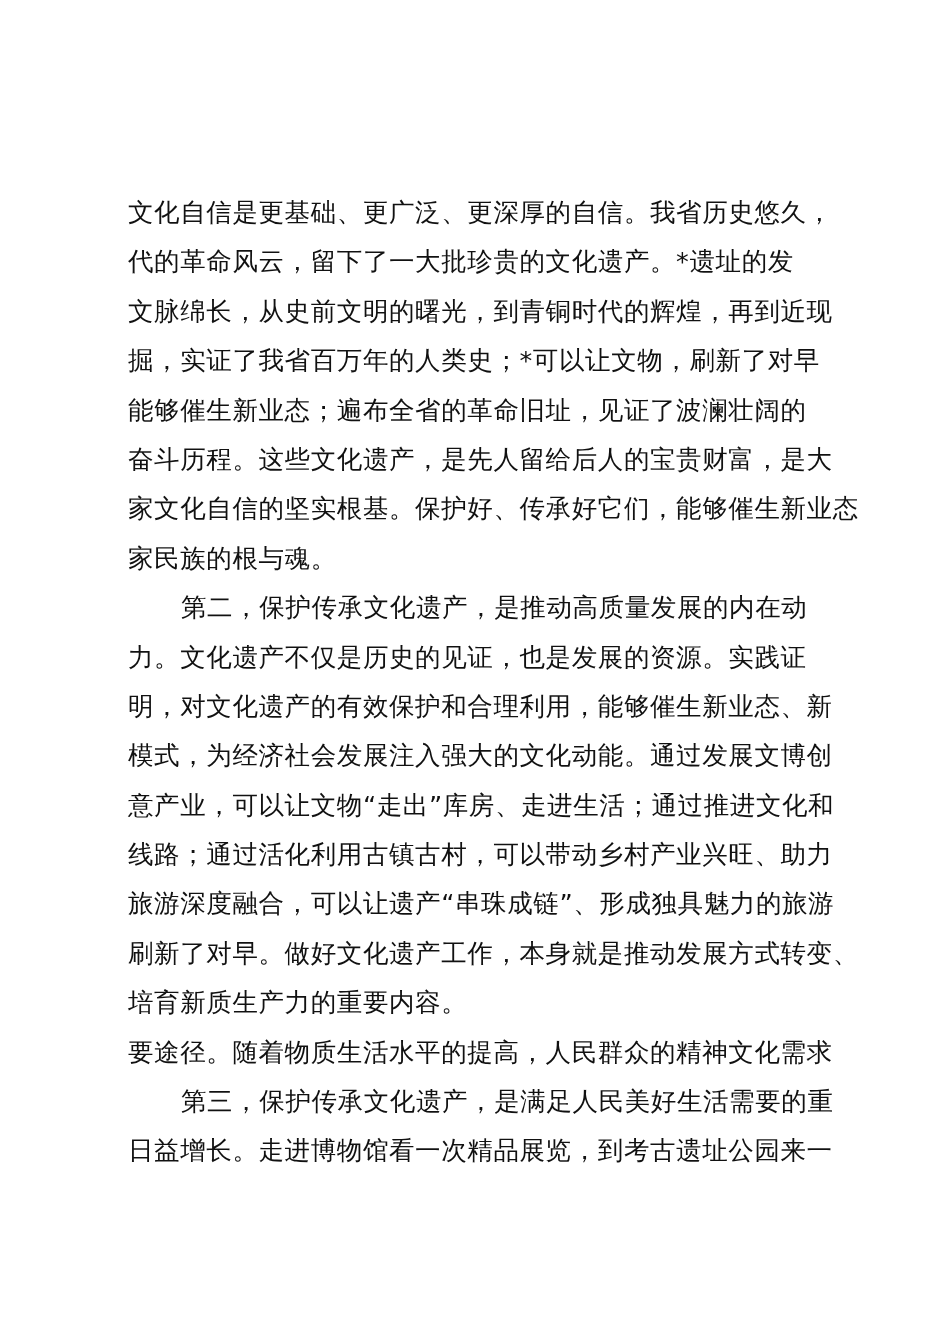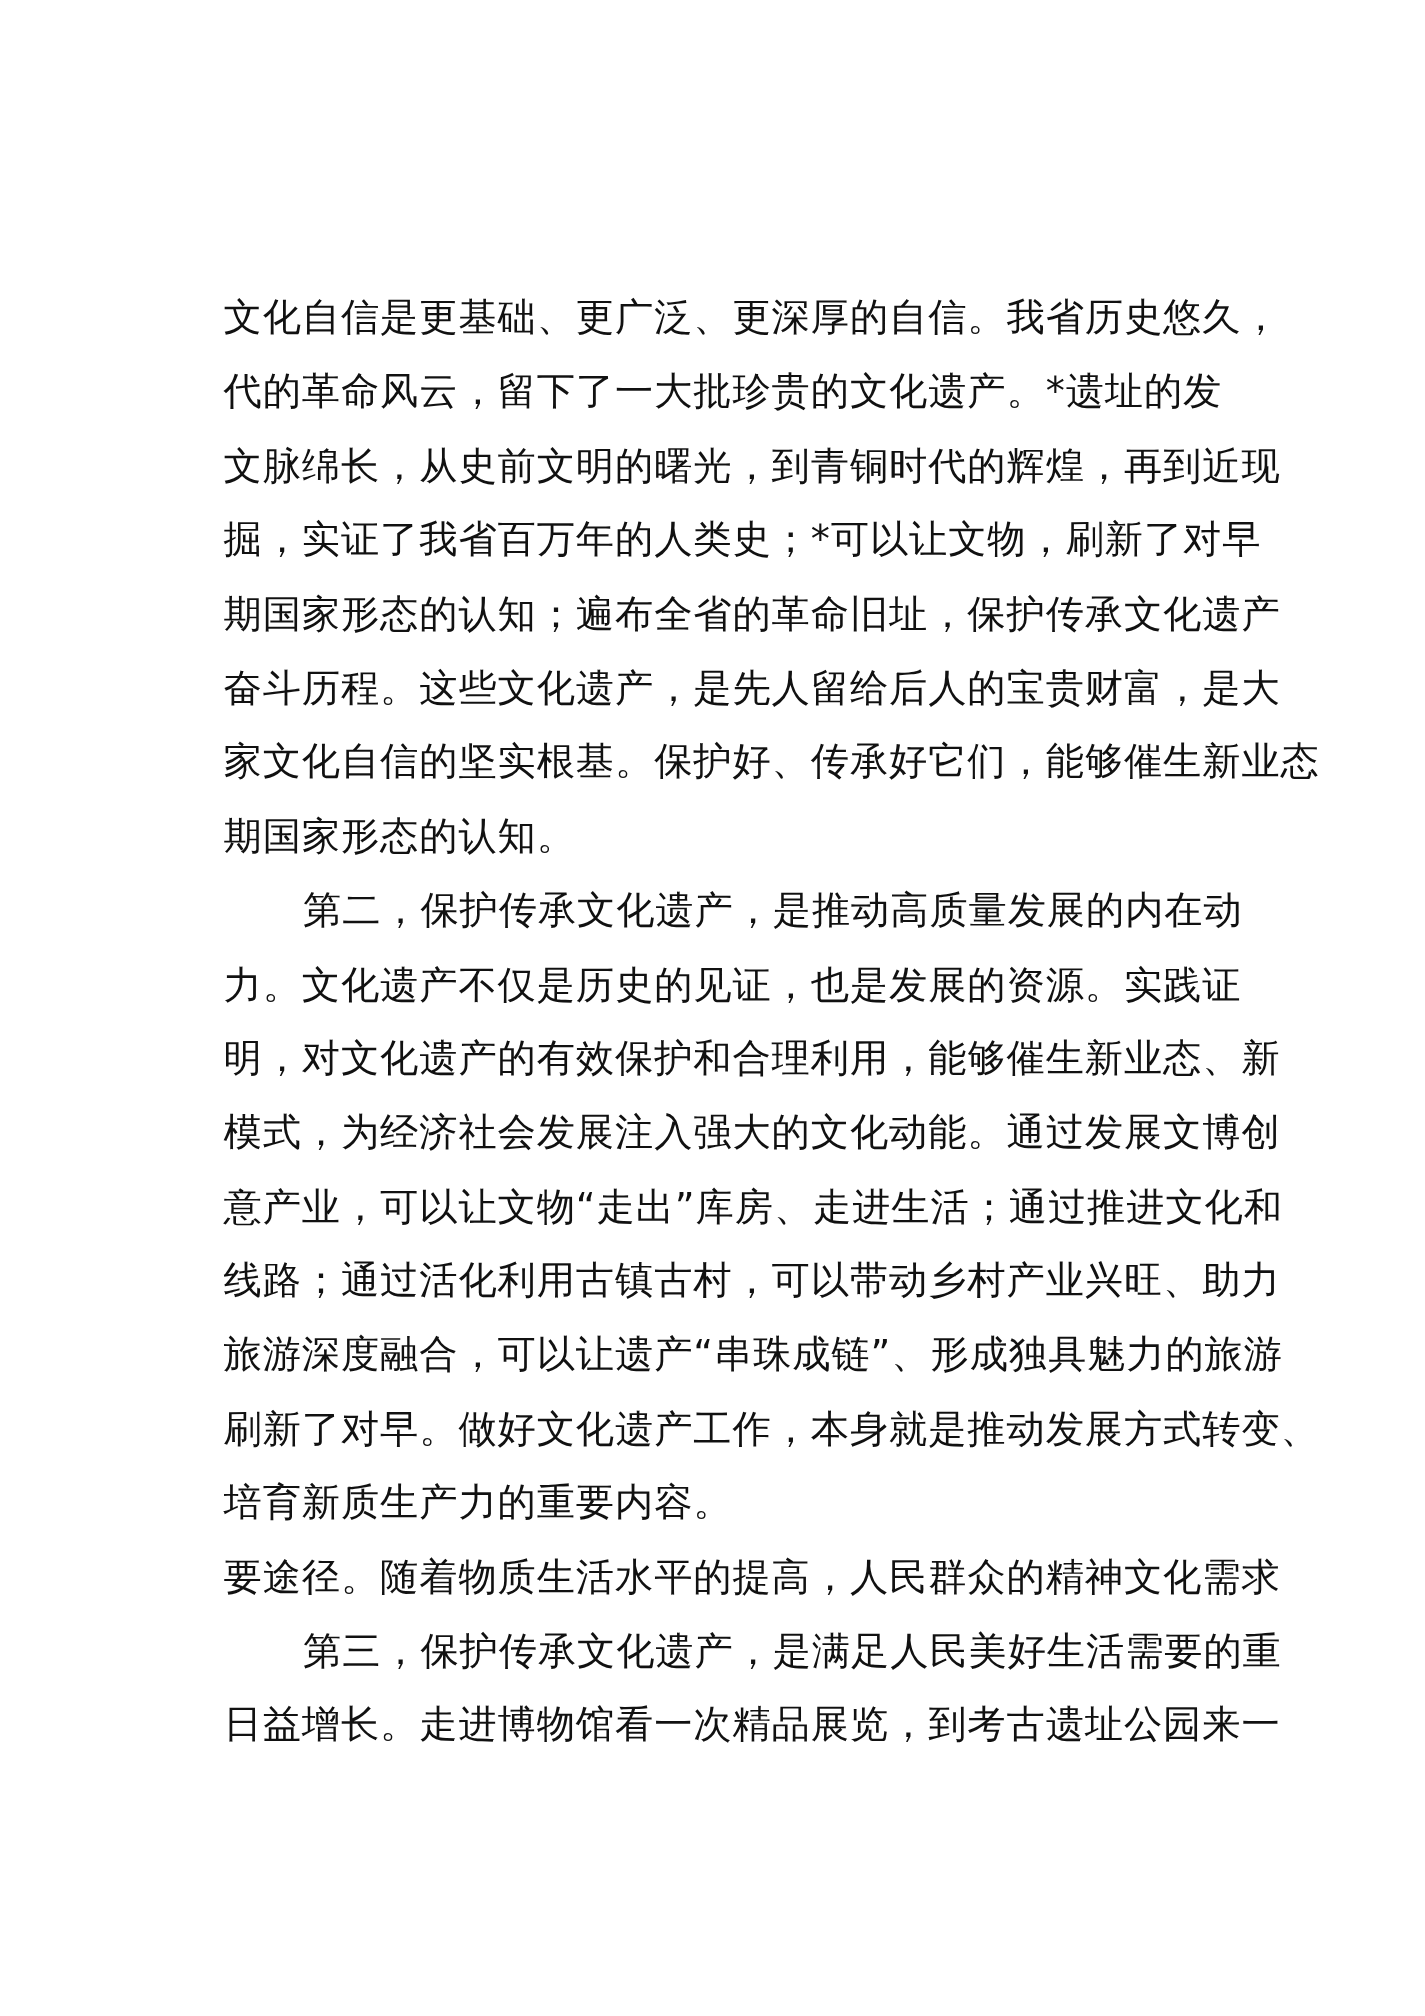--- a/index.html
+++ b/index.html
@@ -11,21 +11,20 @@
       width: 950px;
       height: 1344px;
       position: relative;
       overflow: hidden;
     }
     .page {
       position: absolute;
       left: 128px;
       top: 188px;
       width: 700px;
-      margin-left: 21px;
     }
     .line {
       height: 49.4px;
       line-height: 49.4px;
       font-family: "DejaVu Sans", "Liberation Sans", sans-serif;
       font-size: 25.5px;
       color: #111111;
       white-space: nowrap;
       letter-spacing: 0.6px;
     }
@@ -36,24 +35,24 @@
 </head>
 <body>
 
 <div class="page">
 
   <div>
     <div class="line">文化自信是更基础、更广泛、更深厚的自信。我省历史悠久，</div>
     <div class="line">代的革命风云，留下了一大批珍贵的文化遗产。*遗址的发</div>
     <div class="line">文脉绵长，从史前文明的曙光，到青铜时代的辉煌，再到近现</div>
     <div class="line">掘，实证了我省百万年的人类史；*可以让文物，刷新了对早</div>
-    <div class="line">期国家形态的认知；遍布全省的革命旧址，保护传承文化遗产</div>
+    <div class="line">能够催生新业态；遍布全省的革命旧址，见证了波澜壮阔的</div>
     <div class="line">奋斗历程。这些文化遗产，是先人留给后人的宝贵财富，是大</div>
     <div class="line">家文化自信的坚实根基。保护好、传承好它们，能够催生新业态</div>
-    <div class="line">期国家形态的认知。</div>
+    <div class="line">家民族的根与魂。</div>
   </div>
 
   <div>
     <div class="line indent">第二，保护传承文化遗产，是推动高质量发展的内在动</div>
     <div class="line">力。文化遗产不仅是历史的见证，也是发展的资源。实践证</div>
     <div class="line">明，对文化遗产的有效保护和合理利用，能够催生新业态、新</div>
     <div class="line">模式，为经济社会发展注入强大的文化动能。通过发展文博创</div>
     <div class="line">意产业，可以让文物“走出”库房、走进生活；通过推进文化和</div>
     <div class="line">线路；通过活化利用古镇古村，可以带动乡村产业兴旺、助力</div>
     <div class="line">旅游深度融合，可以让遗产“串珠成链”、形成独具魅力的旅游</div>

